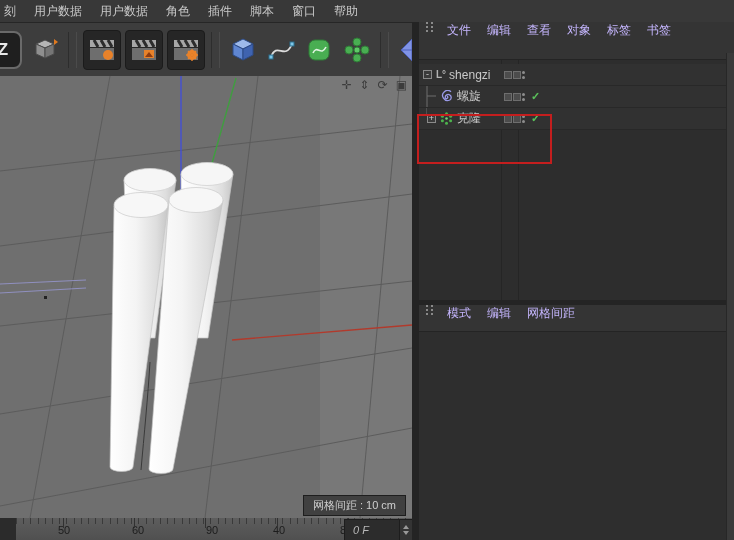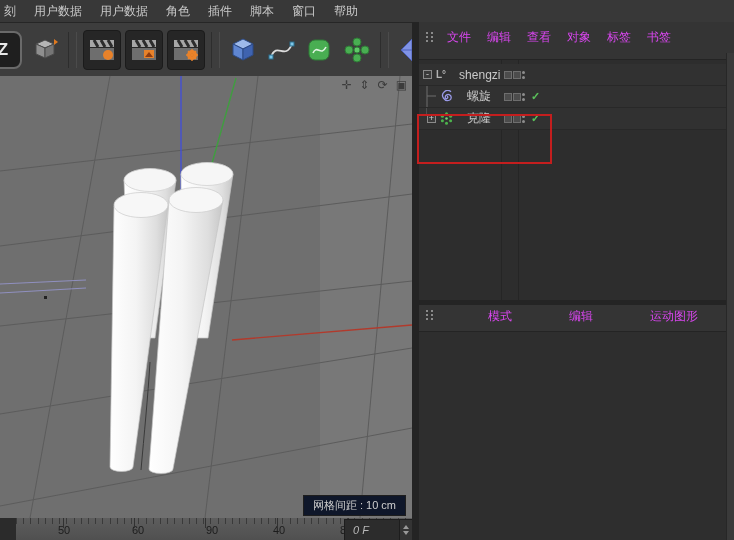--- a/index.html
+++ b/index.html
@@ -20,21 +20,21 @@
   .tbi{width:38px;height:42px;display:flex;align-items:center;justify-content:center;flex:0 0 auto;}
   .tbi.logo{width:34px;height:34px;border-radius:8px;background:#1f1f1f;border:2px solid #6a6a6a;
             color:#e8e8e8;font-weight:bold;font-size:17px;margin-left:-16px;margin-right:4px;}
   .tile-dark{background:#262626;border:1px solid #1b1b1b;border-radius:4px;width:36px;height:38px;margin:0 2px;}
   .tb-sep{width:7px;height:36px;border-left:1px solid #2d2d2d;border-right:1px solid #4b4b4b;margin:0 4px;flex:0 0 auto;}
 
   
   .viewport{position:absolute;left:0;top:76px;width:412px;height:442px;background:#6f6f6f;overflow:hidden;}
   .vp-canvas{position:absolute;left:0;top:0;}
   .nav-icons{position:absolute;top:3px;right:5px;display:flex;gap:8px;color:#3c3c3c;font-size:12px;line-height:12px;}
-  .grid-badge{position:absolute;right:6px;bottom:2px;background:#0f172a;border:1px solid #1e1e1e;
+  .grid-badge{position:absolute;right:6px;bottom:2px;background:#404040;border:1px solid #1e1e1e;
               color:#cfcfcf;font-size:11px;padding:2px 9px;}
 
   
   .ruler{position:absolute;left:16px;top:518px;width:412px;height:32px;
          background:linear-gradient(#5d5d5d,#4a4a4a);}
   .ruler::before{content:"";position:absolute;left:0;top:0;right:0;height:6px;
          background:repeating-linear-gradient(to right,#3a3a3a 0 1px,transparent 1px 7.2px);}
   .ruler::after{content:"";position:absolute;left:47px;top:0;right:0;height:10px;
          background:repeating-linear-gradient(to right,#313131 0 1px,transparent 1px 71.2px);}
   .ruler .tick-num{position:absolute;top:6px;color:#1d1d1d;font-size:11px;transform:translateX(-50%);}
@@ -43,37 +43,37 @@
   .frame-field .fval{flex:1;padding-left:8px;font-style:italic;}
   .frame-spin{width:12px;height:100%;border-left:1px solid #1d1d1d;display:flex;flex-direction:column;
          align-items:center;justify-content:center;gap:2px;background:#343434;}
   .tri-up{width:0;height:0;border-left:3px solid transparent;border-right:3px solid transparent;border-bottom:4px solid #9a9a9a;}
   .tri-dn{width:0;height:0;border-left:3px solid transparent;border-right:3px solid transparent;border-top:4px solid #9a9a9a;}
 
   
   .right-divider{position:absolute;left:412px;top:22px;width:7px;height:518px;background:#242424;}
   .right-panel{position:absolute;left:419px;top:22px;width:315px;height:518px;background:#2d2d2d;}
   .om-header,.am-header{height:31px;background:#343434;border-bottom:1px solid #242424;
-         display:flex;align-items:center;padding:0 0 6px 7px;gap:0;color:#d946ef;font-size:12px;}
-  .am-header{height:22px;padding-bottom:4px;gap:41px;}
+         display:flex;align-items:flex-start;padding:0 0 6px 7px;gap:0;color:#c4b5fd;font-size:12px;}
+  .am-header{height:22px;padding-bottom:4px;}
   .om-header span,.am-header span{padding:0 8px;}
   .grip{margin:0 4px 1px 0;}
   .om-body{position:relative;height:240px;background:#2d2d2d;padding-top:4px;box-sizing:border-box;}
   .vsep{position:absolute;top:0;bottom:0;width:0;border-left:1px solid #252525;}
   .scroll-strip{position:absolute;right:0;top:31px;bottom:0;width:7px;background:#3a3a3a;border-left:1px solid #272727;}
   .panel-sep{height:5px;background:#242424;}
   .am-body{height:220px;background:#2e2e2e;}
 
   .om-row{height:21px;display:flex;align-items:center;position:relative;background:#313131;
           border-bottom:1px solid #282828;color:#c9c9c9;font-size:12px;padding-left:4px;}
   .expand{width:9px;height:9px;box-sizing:border-box;border:1px solid #8a8a8a;background:#3a3a3a;
           color:#d0d0d0;font-size:9px;line-height:7px;text-align:center;flex:0 0 auto;}
   .obj-ico{margin:0 4px 0 4px;display:inline-flex;align-items:center;}
   .null-ico{color:#b2b2b2;font-size:10px;font-weight:bold;margin-right:3px;}
-  .obj-label{white-space:nowrap;margin-left:10px;}
+  .obj-label{white-space:nowrap;}
   .cell{position:absolute;display:flex;align-items:center;gap:1px;}
   .cell-sq{left:85px;}
   .cell-sq i{display:block;width:6px;height:6px;background:#4c4c4c;border:1px solid #6e6e6e;}
   .cell-dots{left:103px;flex-direction:column;gap:2px;}
   .cell-dots i{display:block;width:3px;height:3px;border-radius:50%;background:#8d8d8d;}
   .cell-check{left:112px;color:#5abf5a;font-size:11px;font-weight:bold;}
   .red-annotation{position:absolute;left:-2px;top:54px;width:131px;height:46px;
           border:2px solid #c41e1e;pointer-events:none;}
 </style>
 </head>
@@ -344,21 +344,21 @@
             <rect x="0" y="0" width="2" height="2"></rect>
             <rect x="5" y="0" width="2" height="2"></rect>
         <rect x="0" y="4" width="2" height="2"></rect>
             <rect x="5" y="4" width="2" height="2"></rect>
         <rect x="0" y="8" width="2" height="2"></rect>
             <rect x="5" y="8" width="2" height="2"></rect>
           </g>
       </svg>
       <span>模式</span>
       <span>编辑</span>
-      <span>运动图形</span>
+      <span>网格间距</span>
     </div>
 
     <div class="am-body"></div>
 
     <div class="scroll-strip"></div>
   </div>
 
 </div>
 
 </body></html>

